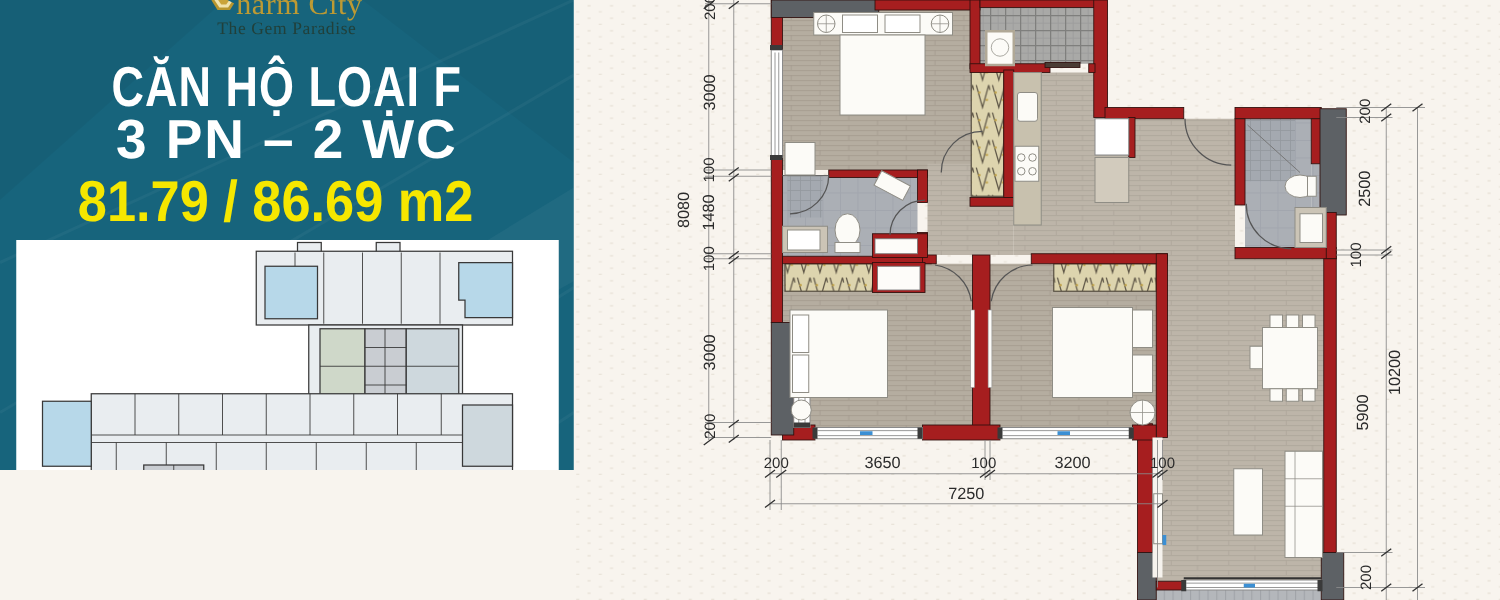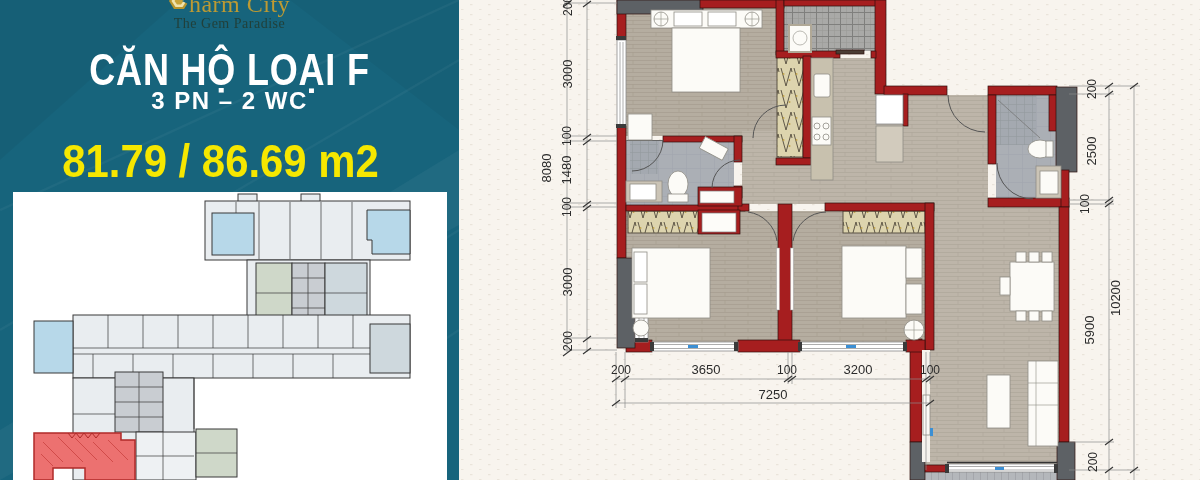--- a/index.html
+++ b/index.html
@@ -1,24 +1,24 @@
 <!DOCTYPE html>
 <html><head><meta charset="utf-8">
 <style>
 html,body{margin:0;padding:0}
 body{width:1200px;height:480px;position:relative;overflow:hidden;background:#f8f4ee;font-family:"Liberation Sans",sans-serif}
 #plan{position:absolute;left:0;top:0}
-#left{position:absolute;left:0;top:0;width:459px;height:480px;background:#17647c;overflow:hidden}
+#left{position:absolute;left:0;top:0;width:459px;height:376px;background:#17647c;overflow:hidden}
 #rays{position:absolute;left:0;top:0}
 #logo{position:absolute;left:0;top:0;width:459px;text-align:center}
 #logotxt{font-family:"Liberation Serif",serif;font-size:24px;color:#bd9a33;margin-top:-9px;letter-spacing:0.5px}
 #tag{font-family:"Liberation Serif",serif;font-size:14px;color:#21403a;letter-spacing:0.5px;margin-top:-2px}
 .h1{position:absolute;left:0;width:459px;text-align:center;color:#fff;font-weight:bold}
 #l1{top:44px;font-size:45px;letter-spacing:1px;transform:scaleX(0.8)}
-#l2{top:87px;font-size:24px;letter-spacing:1.5px}
+#l2{top:87px;font-size:44px;letter-spacing:1.5px}
 #area{position:absolute;left:-9px;top:134px;width:459px;text-align:center;color:#f6e700;font-weight:bold;font-size:46px;transform:scaleX(0.91)}
 #panel{position:absolute;left:13px;top:192px;width:434px;height:288px;background:#fff}
 </style></head>
 <body>
 <svg id="plan" width="1200" height="480" xmlns="http://www.w3.org/2000/svg">
 <defs>
 <pattern id="wd" width="46" height="8" patternUnits="userSpaceOnUse">
  <rect width="46" height="8" fill="#b5ada0"></rect>
  <path d="M0,0.5H46M0,4.5H46" stroke="#a59c8f" stroke-width="0.7" fill="none"></path>
  <path d="M12,0V4M35,4V8" stroke="#a59c8f" stroke-width="0.7" fill="none"></path>

